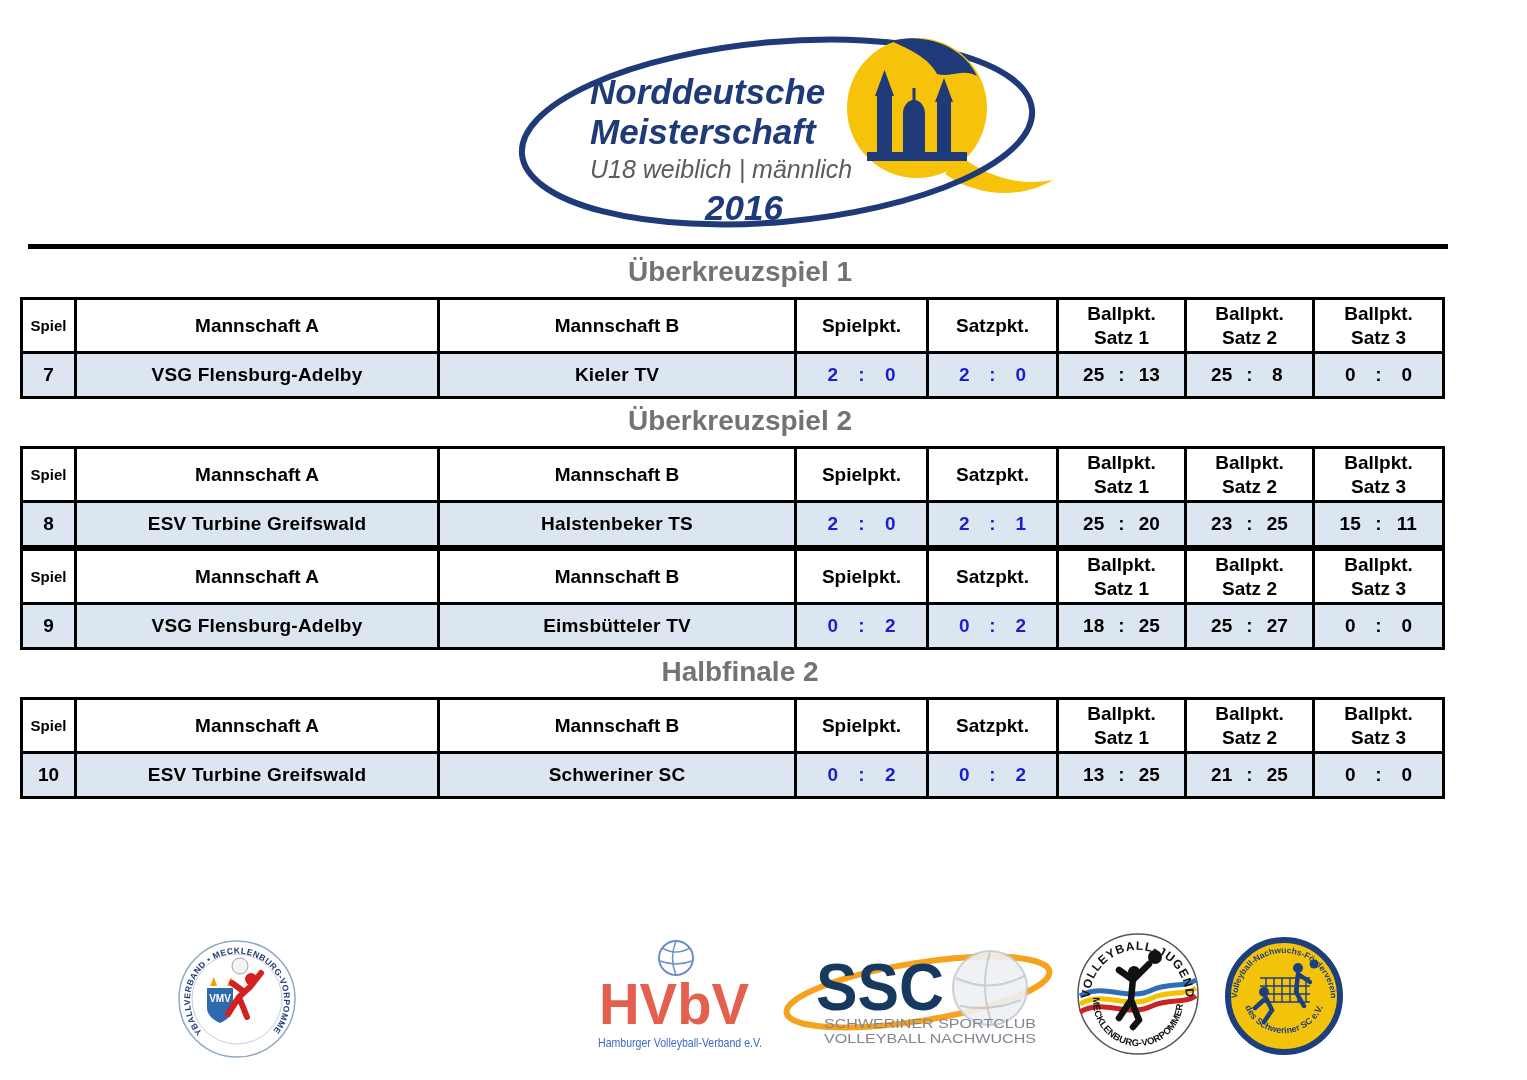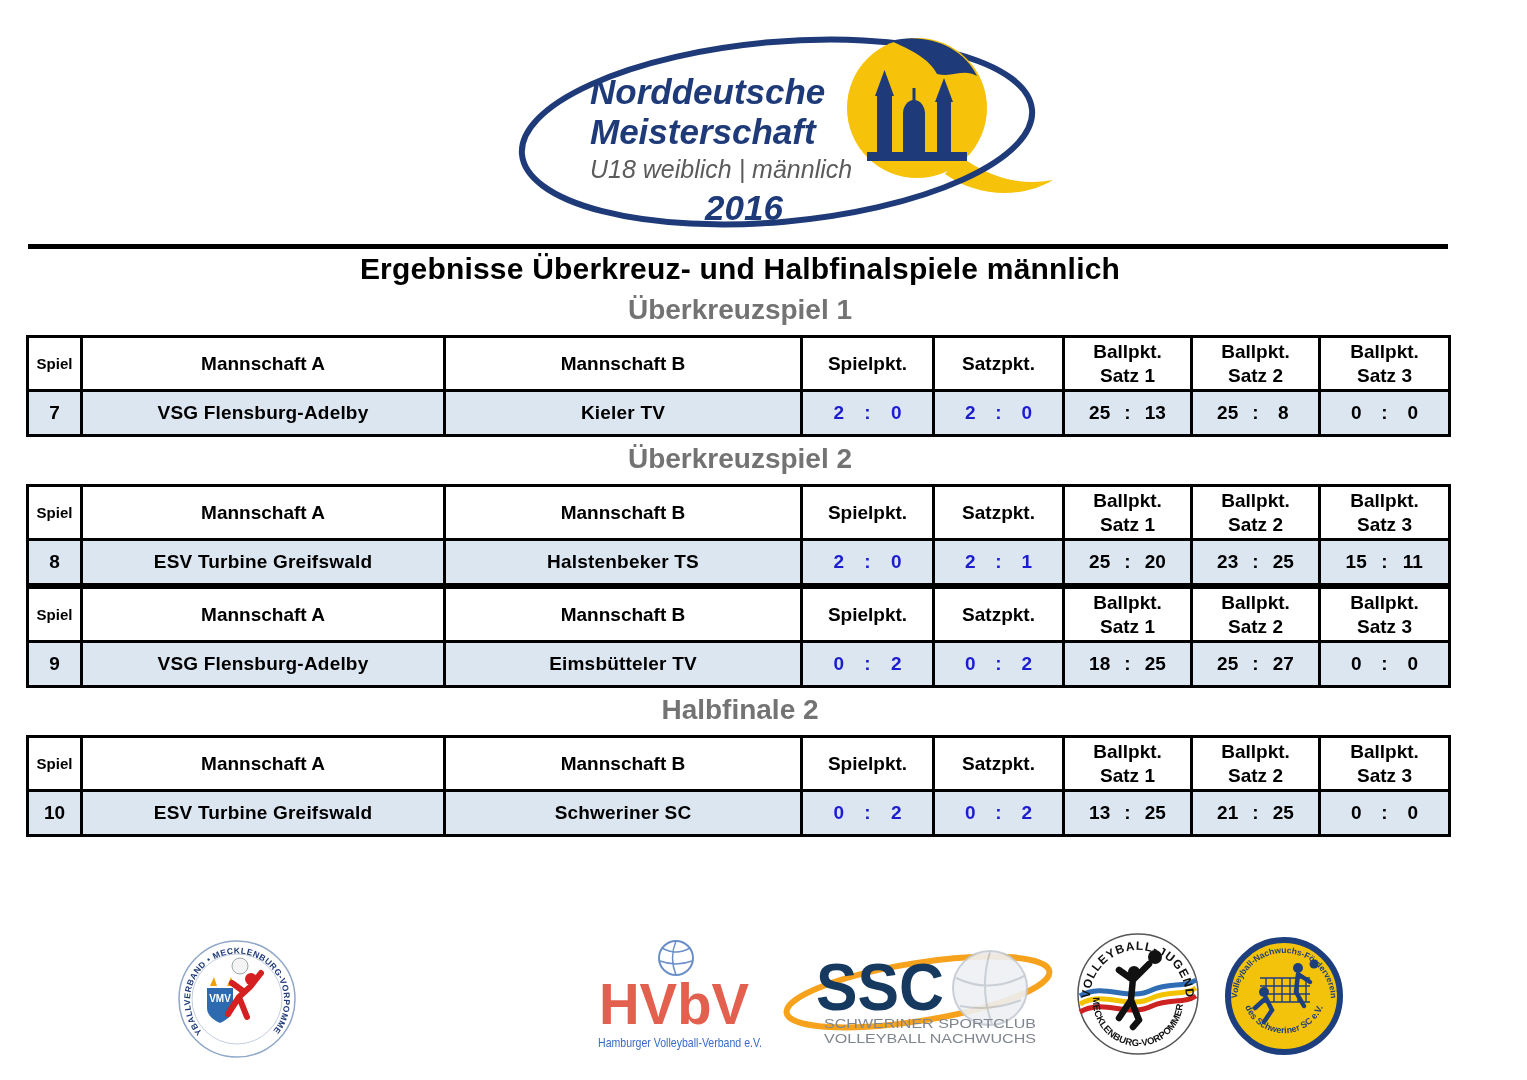--- a/index.html
+++ b/index.html
@@ -6,21 +6,21 @@
   html,body { background:#fff; }
   body {
     width:1527px; height:1080px; position:relative; overflow:hidden;
     font-family:"Liberation Sans", sans-serif; color:#000;
   }
   .logo-wrap { position:absolute; left:505px; top:28px; width:560px; height:208px;font-style:italic; }
   .divider { position:absolute; left:28px; top:244px; width:1420px; height:5px; background:#000; }
   .content { position:absolute; left:0; top:250px; width:1480px; }
   .page-title { text-align:center; font-size:30px; font-weight:bold; line-height:38px; letter-spacing:0.2px; }
   .section-heading { text-align:center; font-size:28px; font-weight:bold; color:#737373; line-height:34px; margin-top:5px; margin-bottom:8px; }
-  table.results { border-collapse:collapse; table-layout:fixed; margin-left:26px; width:1422px; background:#c2410c; }
+  table.results { border-collapse:collapse; table-layout:fixed; margin-left:20px; width:1422px; background:#c2410c; }
   .results th, .results td { border:3px solid #000; text-align:center; vertical-align:middle; font-weight:bold; padding:0; }
   .results th { height:54px; font-size:19px; line-height:24px; background:#fff; }
   .results th.col-spiel { font-size:15px; }
   .results td { height:45px; font-size:19px; background:#dce6f1; }
   .th-line { display:block; }
   .score { display:grid; grid-template-columns:1fr auto 1fr; align-items:center; padding:0 10px; }
   .score span { justify-self:center; }
   .score.blue { color:#1d1dd0; }
   .teamcell { letter-spacing:0.2px; }
   footer { position:absolute; left:0; top:925px; width:1527px; height:150px; }
@@ -49,21 +49,20 @@
     <text x="85" y="76" font-size="35" font-weight="bold" fill="#1e3a78">Norddeutsche</text>
     <text x="85" y="116" font-size="35" font-weight="bold" fill="#1e3a78">Meisterschaft</text>
     <text x="85" y="150" font-size="25" fill="#5b5b5b">U18 weiblich | männlich</text>
     <text x="200" y="192" font-size="35" font-weight="bold" fill="#1e3a78">2016</text>
   </svg>
 </div>
 
 <div class="divider"></div>
 
 <div class="content">
-  <h1 class="page-title">Ergebnisse Überkreuz- und Halbfinalspiele männlich</h1>
 
   <section>
     <h2 class="section-heading">Überkreuzspiel 1</h2>
     <table class="results">
       <colgroup>
           <col style="width:54px">
           <col style="width:363px">
           <col style="width:357px">
           <col style="width:132px">
           <col style="width:130px">

